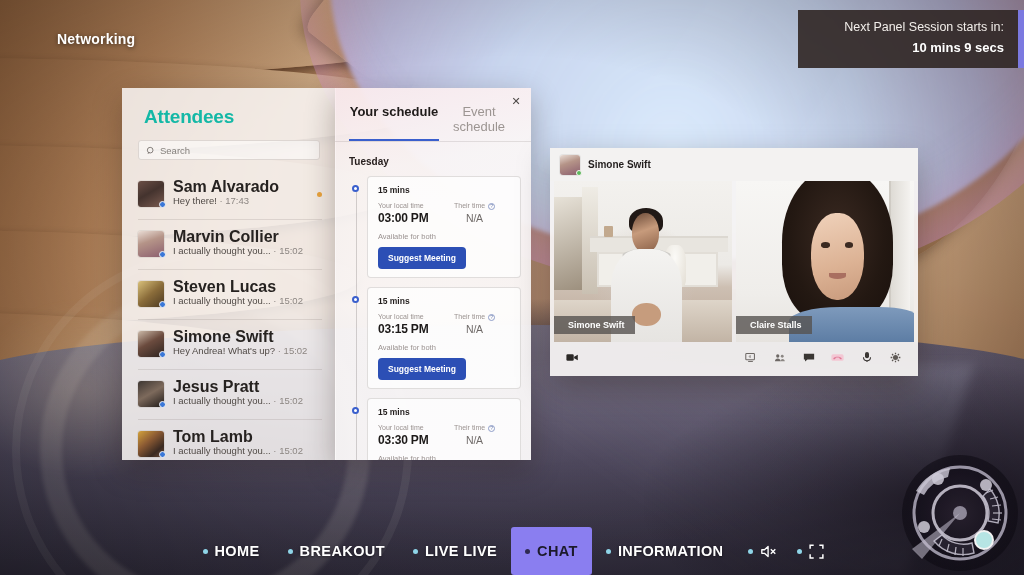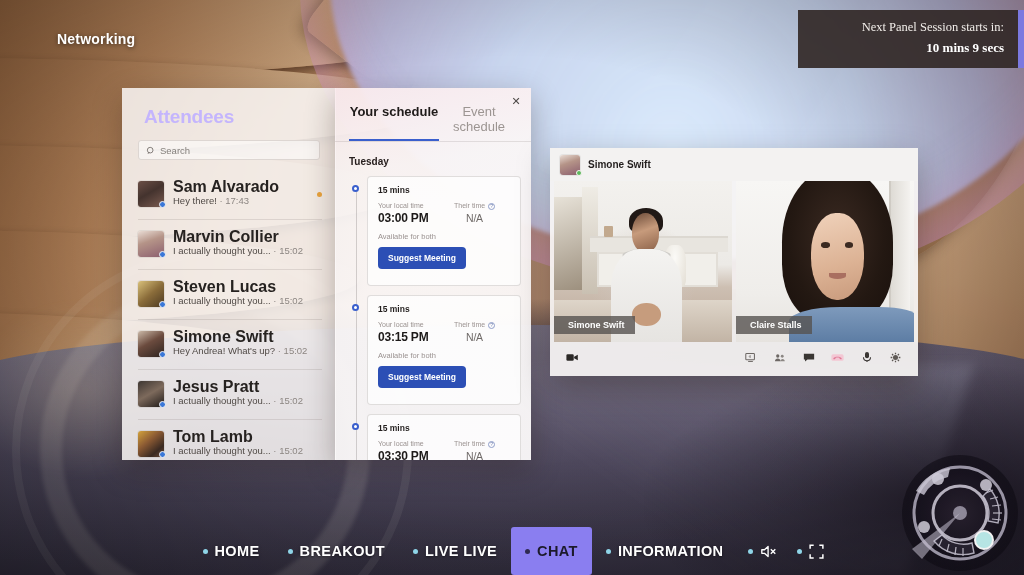--- a/index.html
+++ b/index.html
@@ -138,36 +138,35 @@
 
   
   .countdown {
     position: absolute; right: 0px; top: 10px;
     width: 226px; height: 58px;
     background: rgba(48,38,36,0.90);
     border-right: 6px solid #7b79e0;
     padding: 8px 14px 0 0;
     text-align: right;
     z-index: 40;
-    font-family: Liberation Serif, serif;
   }
   .countdown .l1 { color:#f2eeea; font-size:12.5px; line-height:18px; }
   .countdown .l2 { color:#ffffff; font-size:13px; font-weight:bold; line-height:20px; margin-top:2px;}
 
   
   .attendees {
     position: absolute; left: 122px; top: 88px;
     width: 214px; height: 372px;
     background: rgba(249,246,244,0.86);
     box-shadow: 0 10px 28px rgba(30,18,10,0.30);
     z-index: 20;
     overflow: hidden;
   }
   .attendees-title {
-    font-size: 19px; font-weight: bold; color:#c4b5fd;
+    font-size: 19px; font-weight: bold; color:#14b8a6;
     padding: 18px 0 0 22px;
     letter-spacing: -.2px;
   }
   .search-wrap { padding: 12px 16px 0 16px; }
   .search-box {
     display:flex; align-items:center; gap:5px;
     height: 20px;
     background: rgba(255,255,255,0.55);
     border: 1px solid #ddd6d2;
     border-radius: 3px;
@@ -255,21 +254,21 @@
   .timeline {
     position:absolute; left: 21px; top: 46px; bottom: -10px;
     width: 1px; background: rgba(120,112,112,0.30);
   }
   .slot {
     position: relative;
     margin: 9px 10px 0 32px;
     background: rgba(255,255,255,0.72);
     border: 1px solid rgba(170,162,160,0.35);
     border-radius: 4px;
-    padding: 8px 10px 16px 10px;
+    padding: 8px 10px 8px 10px;
   }
   .slot .node {
     position:absolute; left:-16px; top:8px;
     width:7px; height:7px; border-radius:50%;
     background:#ffffff; border:2px solid #3a5fcd;
   }
   .slot-dur { font-size:8.5px; font-weight:bold; color:#231f1e; }
   .slot-grid { display:flex; gap:10px; margin-top:6px; }
   .slot-col { }
   .slot-col.a { width: 66px; }

